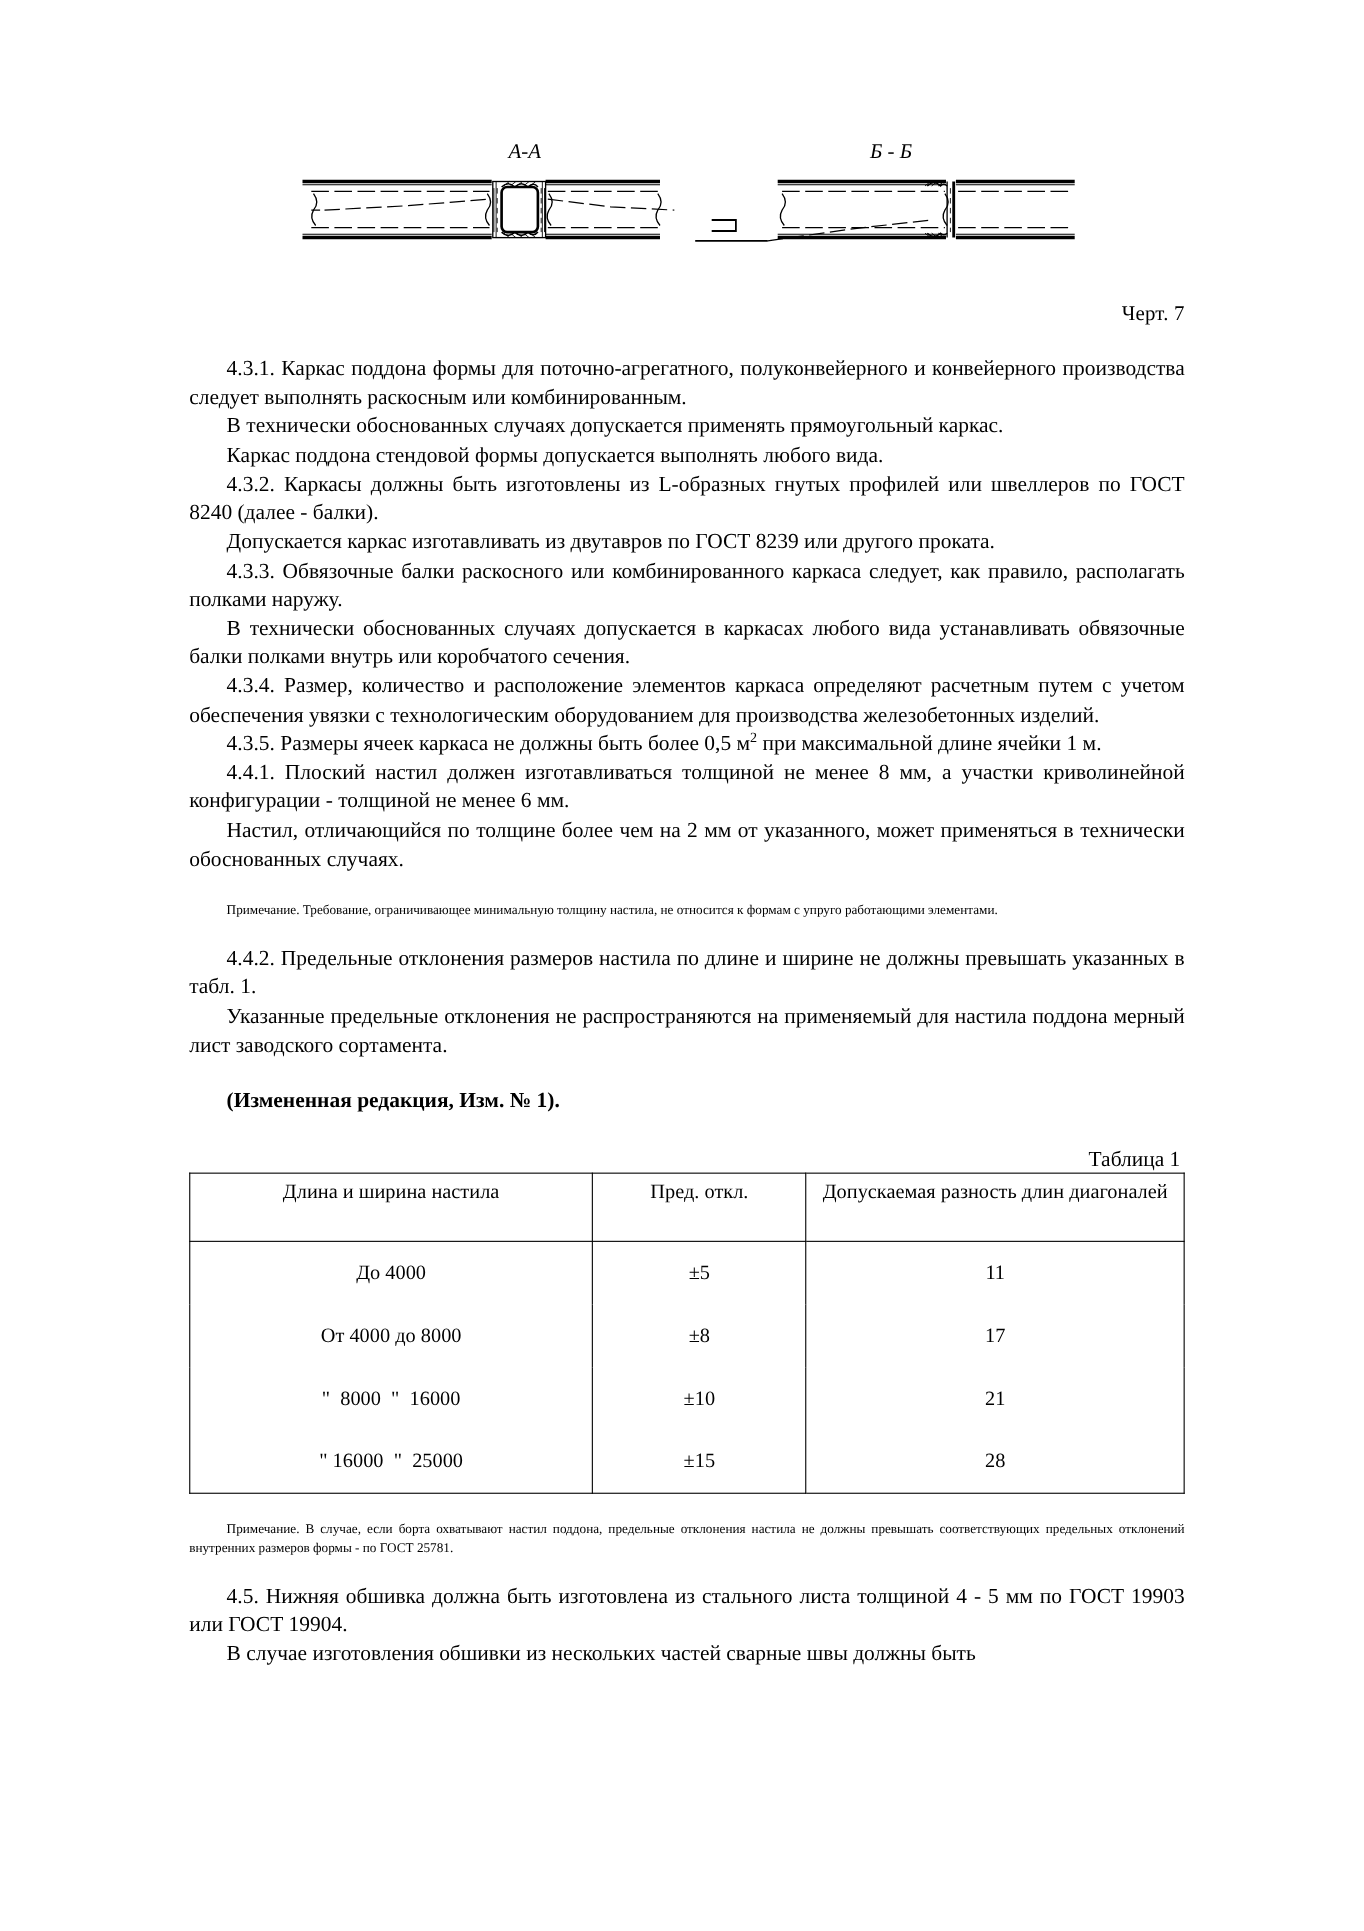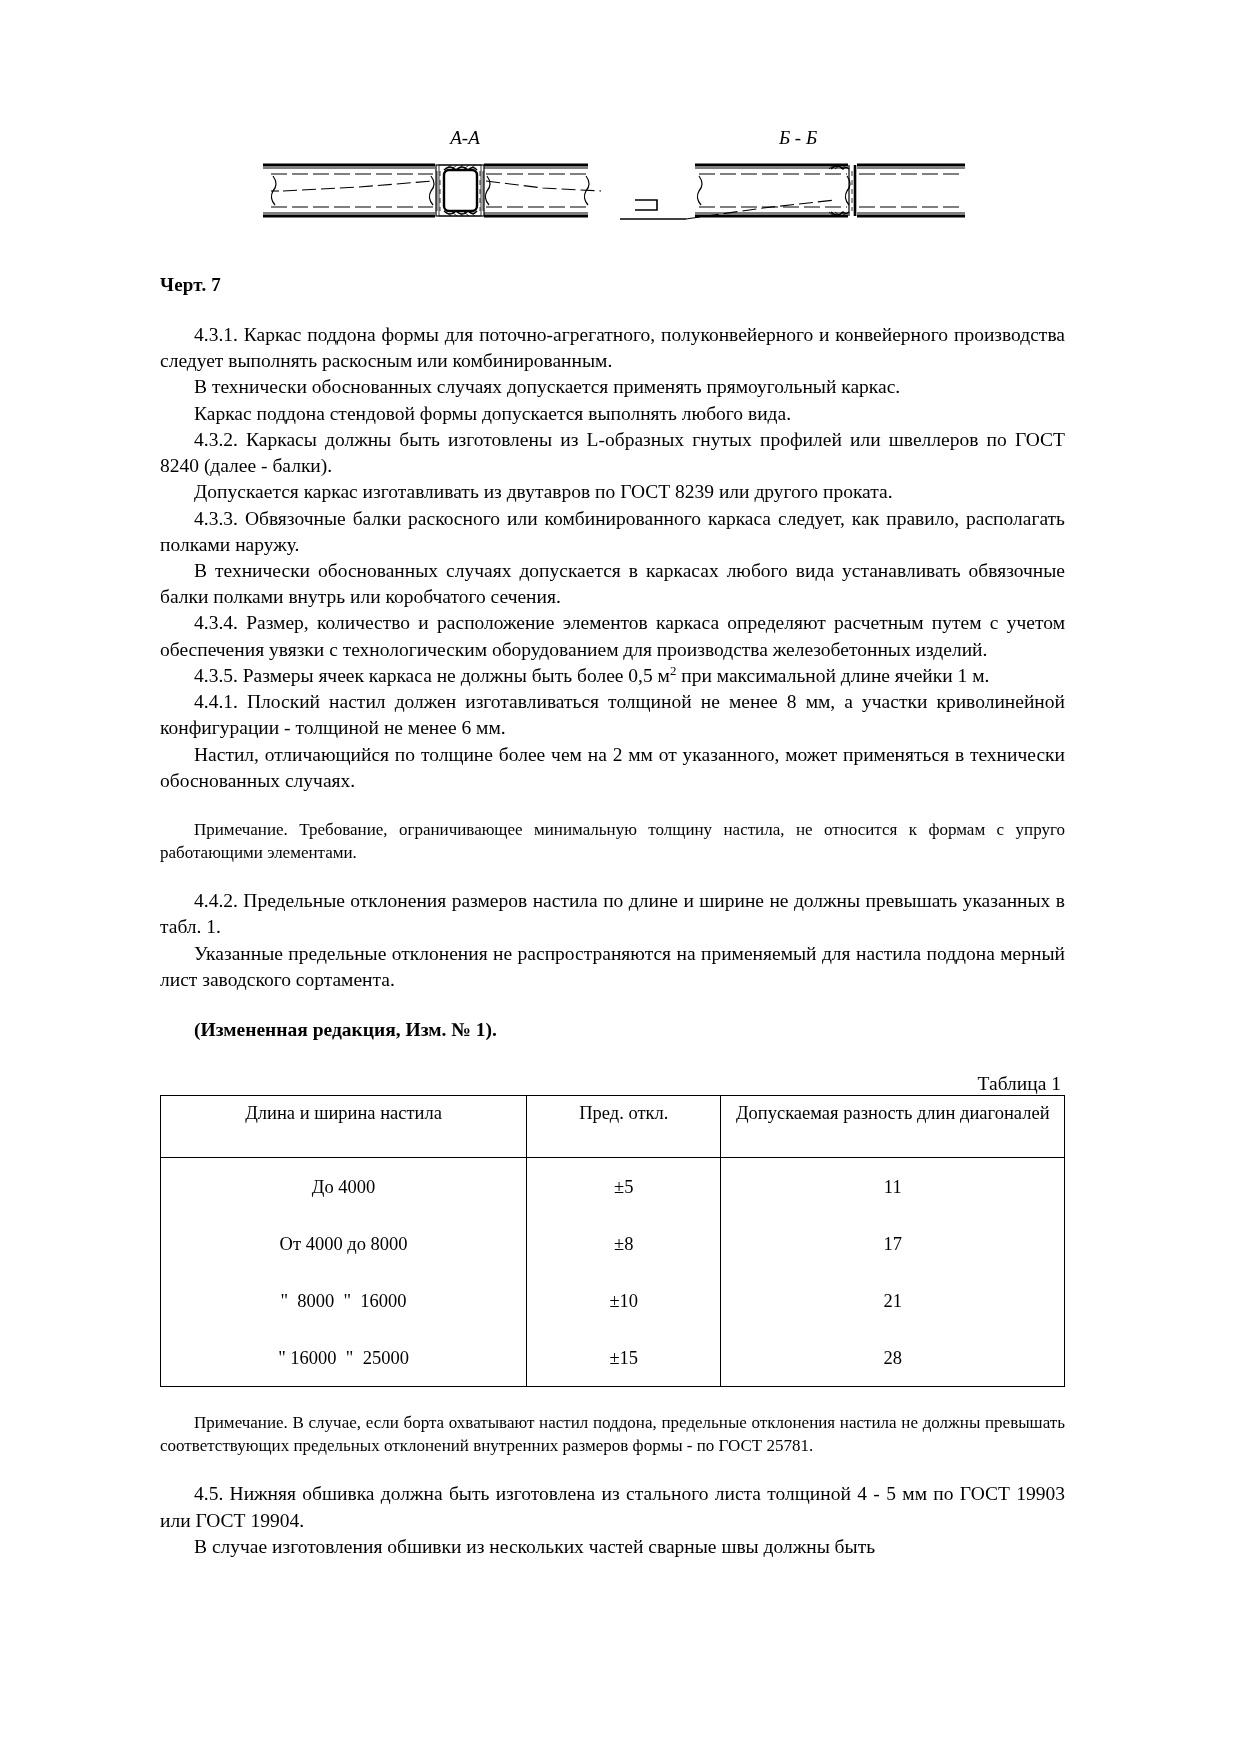--- a/index.html
+++ b/index.html
@@ -14,56 +14,56 @@
   .page {
     position: relative;
     width: 1240px;
     height: 1755px;
     margin: 0 auto;
     background: #ffffff;
     overflow: hidden;
   }
   .content {
     position: absolute;
-    left: 160px;
+    left: 172px;
     top: 0;
     width: 905px;
   }
 
   
   .figure-block {
     padding-top: 118px;
   }
   .figure-svg-wrap {
     text-align: center;
   }
   .figure-caption {
-    text-align: left;
-    font-weight: bold;
+    text-align: right;
+    font-weight: normal;
     font-size: 19px;
     margin-top: 22px;
     letter-spacing: .2px;
   }
 
   
   .body-text {
     margin-top: 26px;
   }
   p.para {
     margin: 0;
     font-size: 19.5px;
     line-height: 1.345;
     text-align: justify;
     text-indent: 34px;
     -webkit-hyphens: none;
     hyphens: none;
   }
   p.note {
     margin: 0;
-    font-size: 17px;
+    font-size: 12px;
     line-height: 1.36;
     text-align: justify;
     text-indent: 34px;
   }
   .gap-m { height: 24px; }
 
   p.bold-para {
     margin: 0;
     font-size: 19.5px;
     font-weight: bold;

